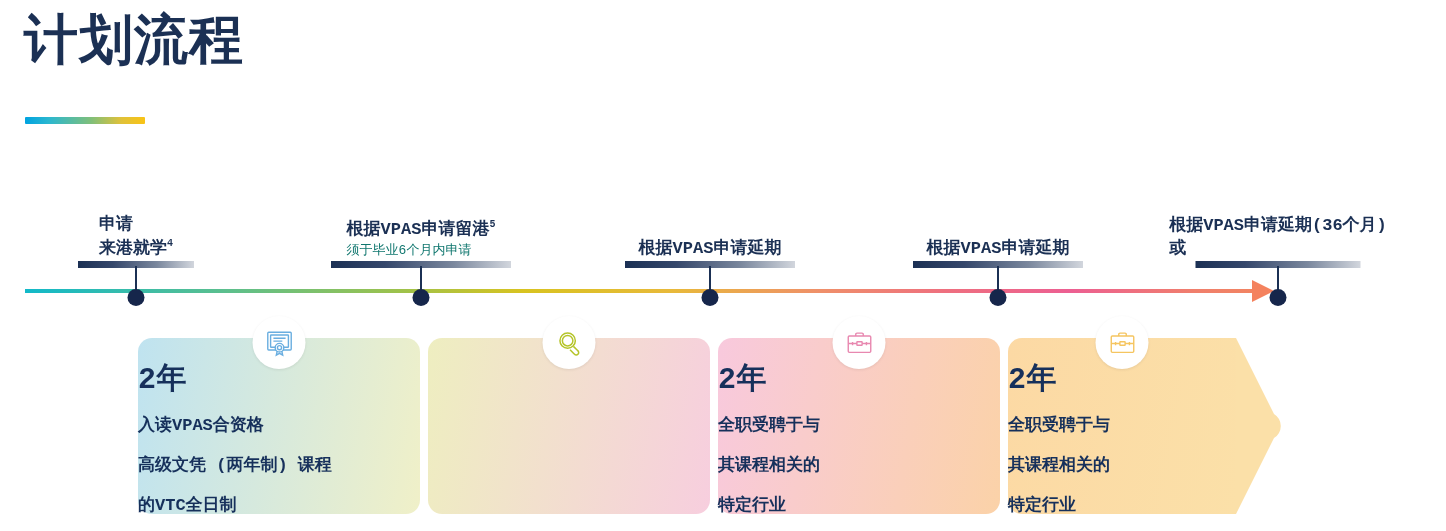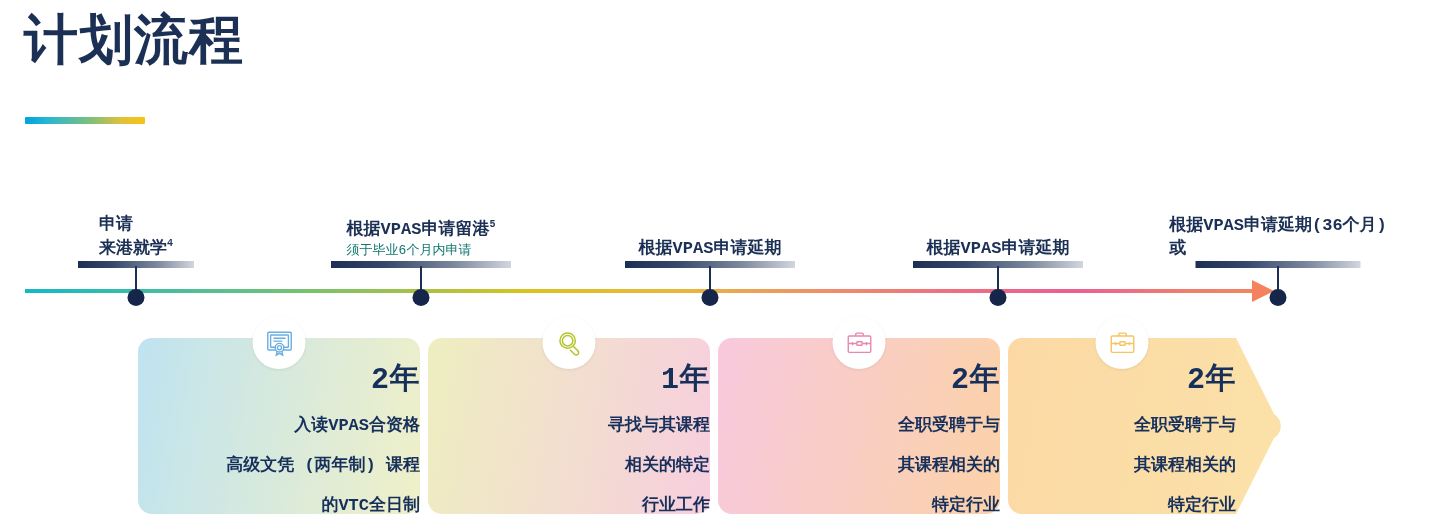--- a/index.html
+++ b/index.html
@@ -72,21 +72,21 @@
   .card{
     position:absolute;top:0;height:176px;border-radius:14px;
     box-sizing:border-box;
   }
   .card.arrowcard{border-radius:14px 0 0 14px;}
   .card .chev{
     position:absolute;left:100%;top:0;width:64px;height:176px;
   }
   .card-inner{
     position:absolute;left:0;right:0;top:26px;
-    text-align:right;
+    text-align:left;
   }
   .card-year{
     font-size:30px;font-weight:bold;color:#16305b;line-height:1.12;
     letter-spacing:0.5px;
   }
   .card-desc{
     font-size:17px;font-weight:bold;color:#16305b;line-height:1.42;margin-top:16px;
   }
   .icon-bubble{
     position:absolute;top:-22px;left:50%;transform:translateX(-50%);
@@ -177,26 +177,20 @@
           </div>
         </div>
         <div class="card" style="left: 428px; width: 282px; background: linear-gradient(100deg, rgb(238, 238, 192) 0%, rgb(247, 206, 222) 100%);">
           <div class="icon-bubble">
             <svg width="30" height="30" viewBox="0 0 32 32" fill="none" stroke="#b5c42a" stroke-width="1.6">
               <circle cx="14" cy="13.5" r="8.2"></circle>
               <circle cx="14" cy="13.5" r="5.6"></circle>
               <path d="M20.2 19.6 L24.6 24 a2.6 2.6 0 1 1 -3.6 3.6 L16.6 23.2"></path>
             </svg>
           </div>
-          <div class="card-inner">
-            <div class="card-year">1年</div>
-            <div class="card-desc">寻找与其课程</div>
-            <div class="card-desc">相关的特定</div>
-            <div class="card-desc">行业工作</div>
-          </div>
         </div>
         <div class="card" style="left: 718px; width: 282px; background: linear-gradient(100deg, rgb(248, 201, 221) 0%, rgb(251, 210, 168) 100%);">
           <div class="icon-bubble">
             <svg width="30" height="30" viewBox="0 0 32 32" fill="none" stroke="#e888b0" stroke-width="1.5">
               <path d="M12 8.5 V6.8 a1.3 1.3 0 0 1 1.3 -1.3 h5.4 a1.3 1.3 0 0 1 1.3 1.3 V8.5"></path>
               <rect x="4" y="8.5" width="24" height="17.5" rx="1.2"></rect>
               <path d="M4 16.5 h9.2 M18.8 16.5 H28"></path>
               <rect x="13.2" y="14.6" width="5.6" height="3.8" rx="0.5"></rect>
               <path d="M8.6 14.8 v3.6 M23.4 14.8 v3.6"></path>
             </svg>

